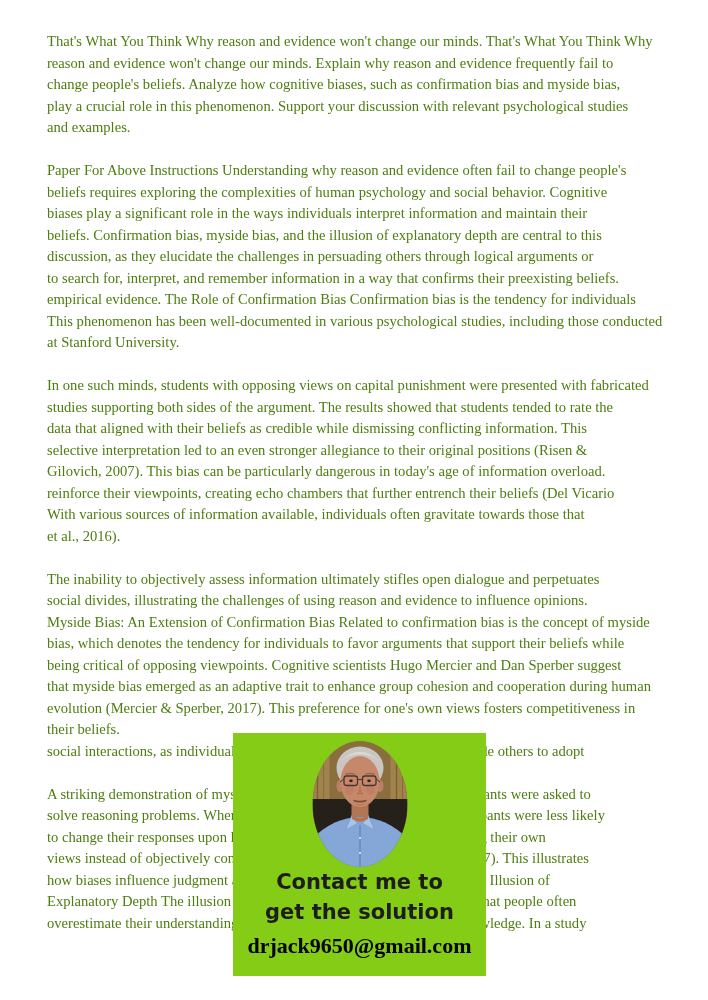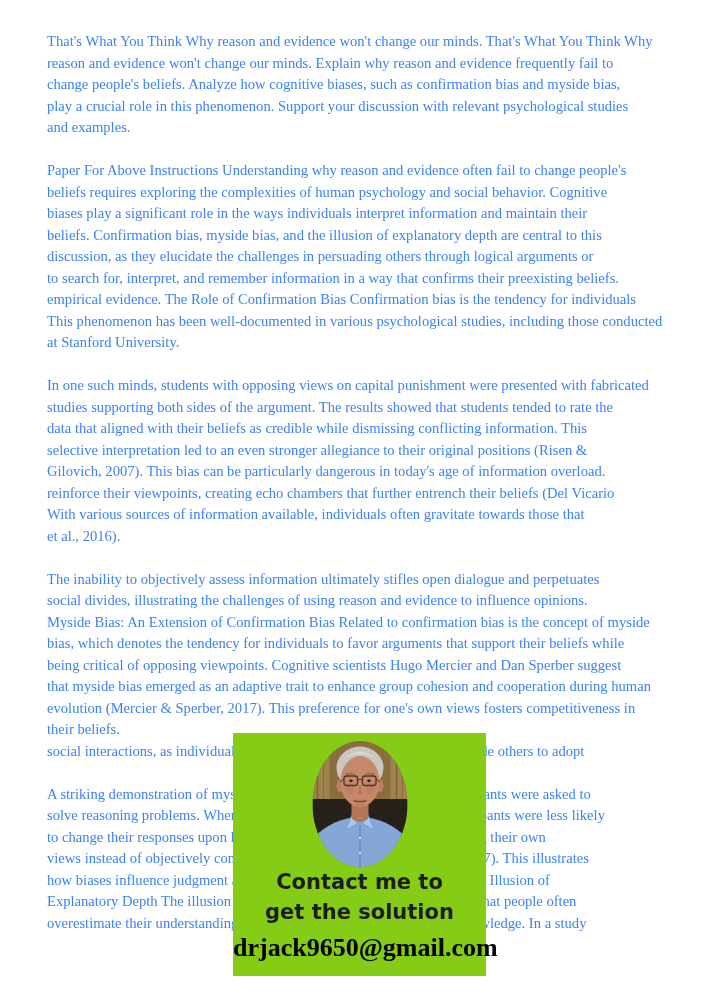--- a/index.html
+++ b/index.html
@@ -7,21 +7,21 @@
     width:708px; height:1000px; position:relative;
     background:#ffffff;
     font-family:"Liberation Serif","DejaVu Serif",serif;
   }
   .page {
     position:absolute; left:0; top:0; width:708px; height:1000px;
     background:#ffffff; overflow:hidden;
   }
   .doc {
     position:absolute; left:47px; top:31px; width:650px;
-    color:#3b82f6; font-size:14.6px; line-height:21.5px;
+    color:#4d7c0f; font-size:14.6px; line-height:21.5px;
   }
   .para { margin:0 0 21.5px 0; }
   .line { white-space:nowrap; }
 
   .overlay {
     position:absolute; left:233px; top:733px; width:246px; height:243px;
     background:#84cc16;
     padding-left:7px;
   }
   .photo-wrap {
@@ -30,21 +30,21 @@
   }
   .photo-wrap svg { display:block; width:100%; height:100%; }
   .ad-headline {
     position:absolute; top:134px; left:0; right:0; text-align:center;
     font-family:"DejaVu Sans","Liberation Sans",sans-serif;
     font-weight:700; font-size:21px; line-height:30px; color:#1d1d1d;
   }
   .ad-email {
     position:absolute; top:200px; left:0; right:0; text-align:center;
     font-family:"Liberation Serif","DejaVu Serif",serif;
-    font-weight:700; font-size:26px; color:#000000;
+    font-weight:700; font-size:22px; color:#000000;
   }
 </style>
 </head>
 <body>
 
 <div class="page">
 
   <div id="doc" class="doc">
       <div class="para">
         <div class="line">That's What You Think Why reason and evidence won't change our minds. That's What You Think Why</div>

